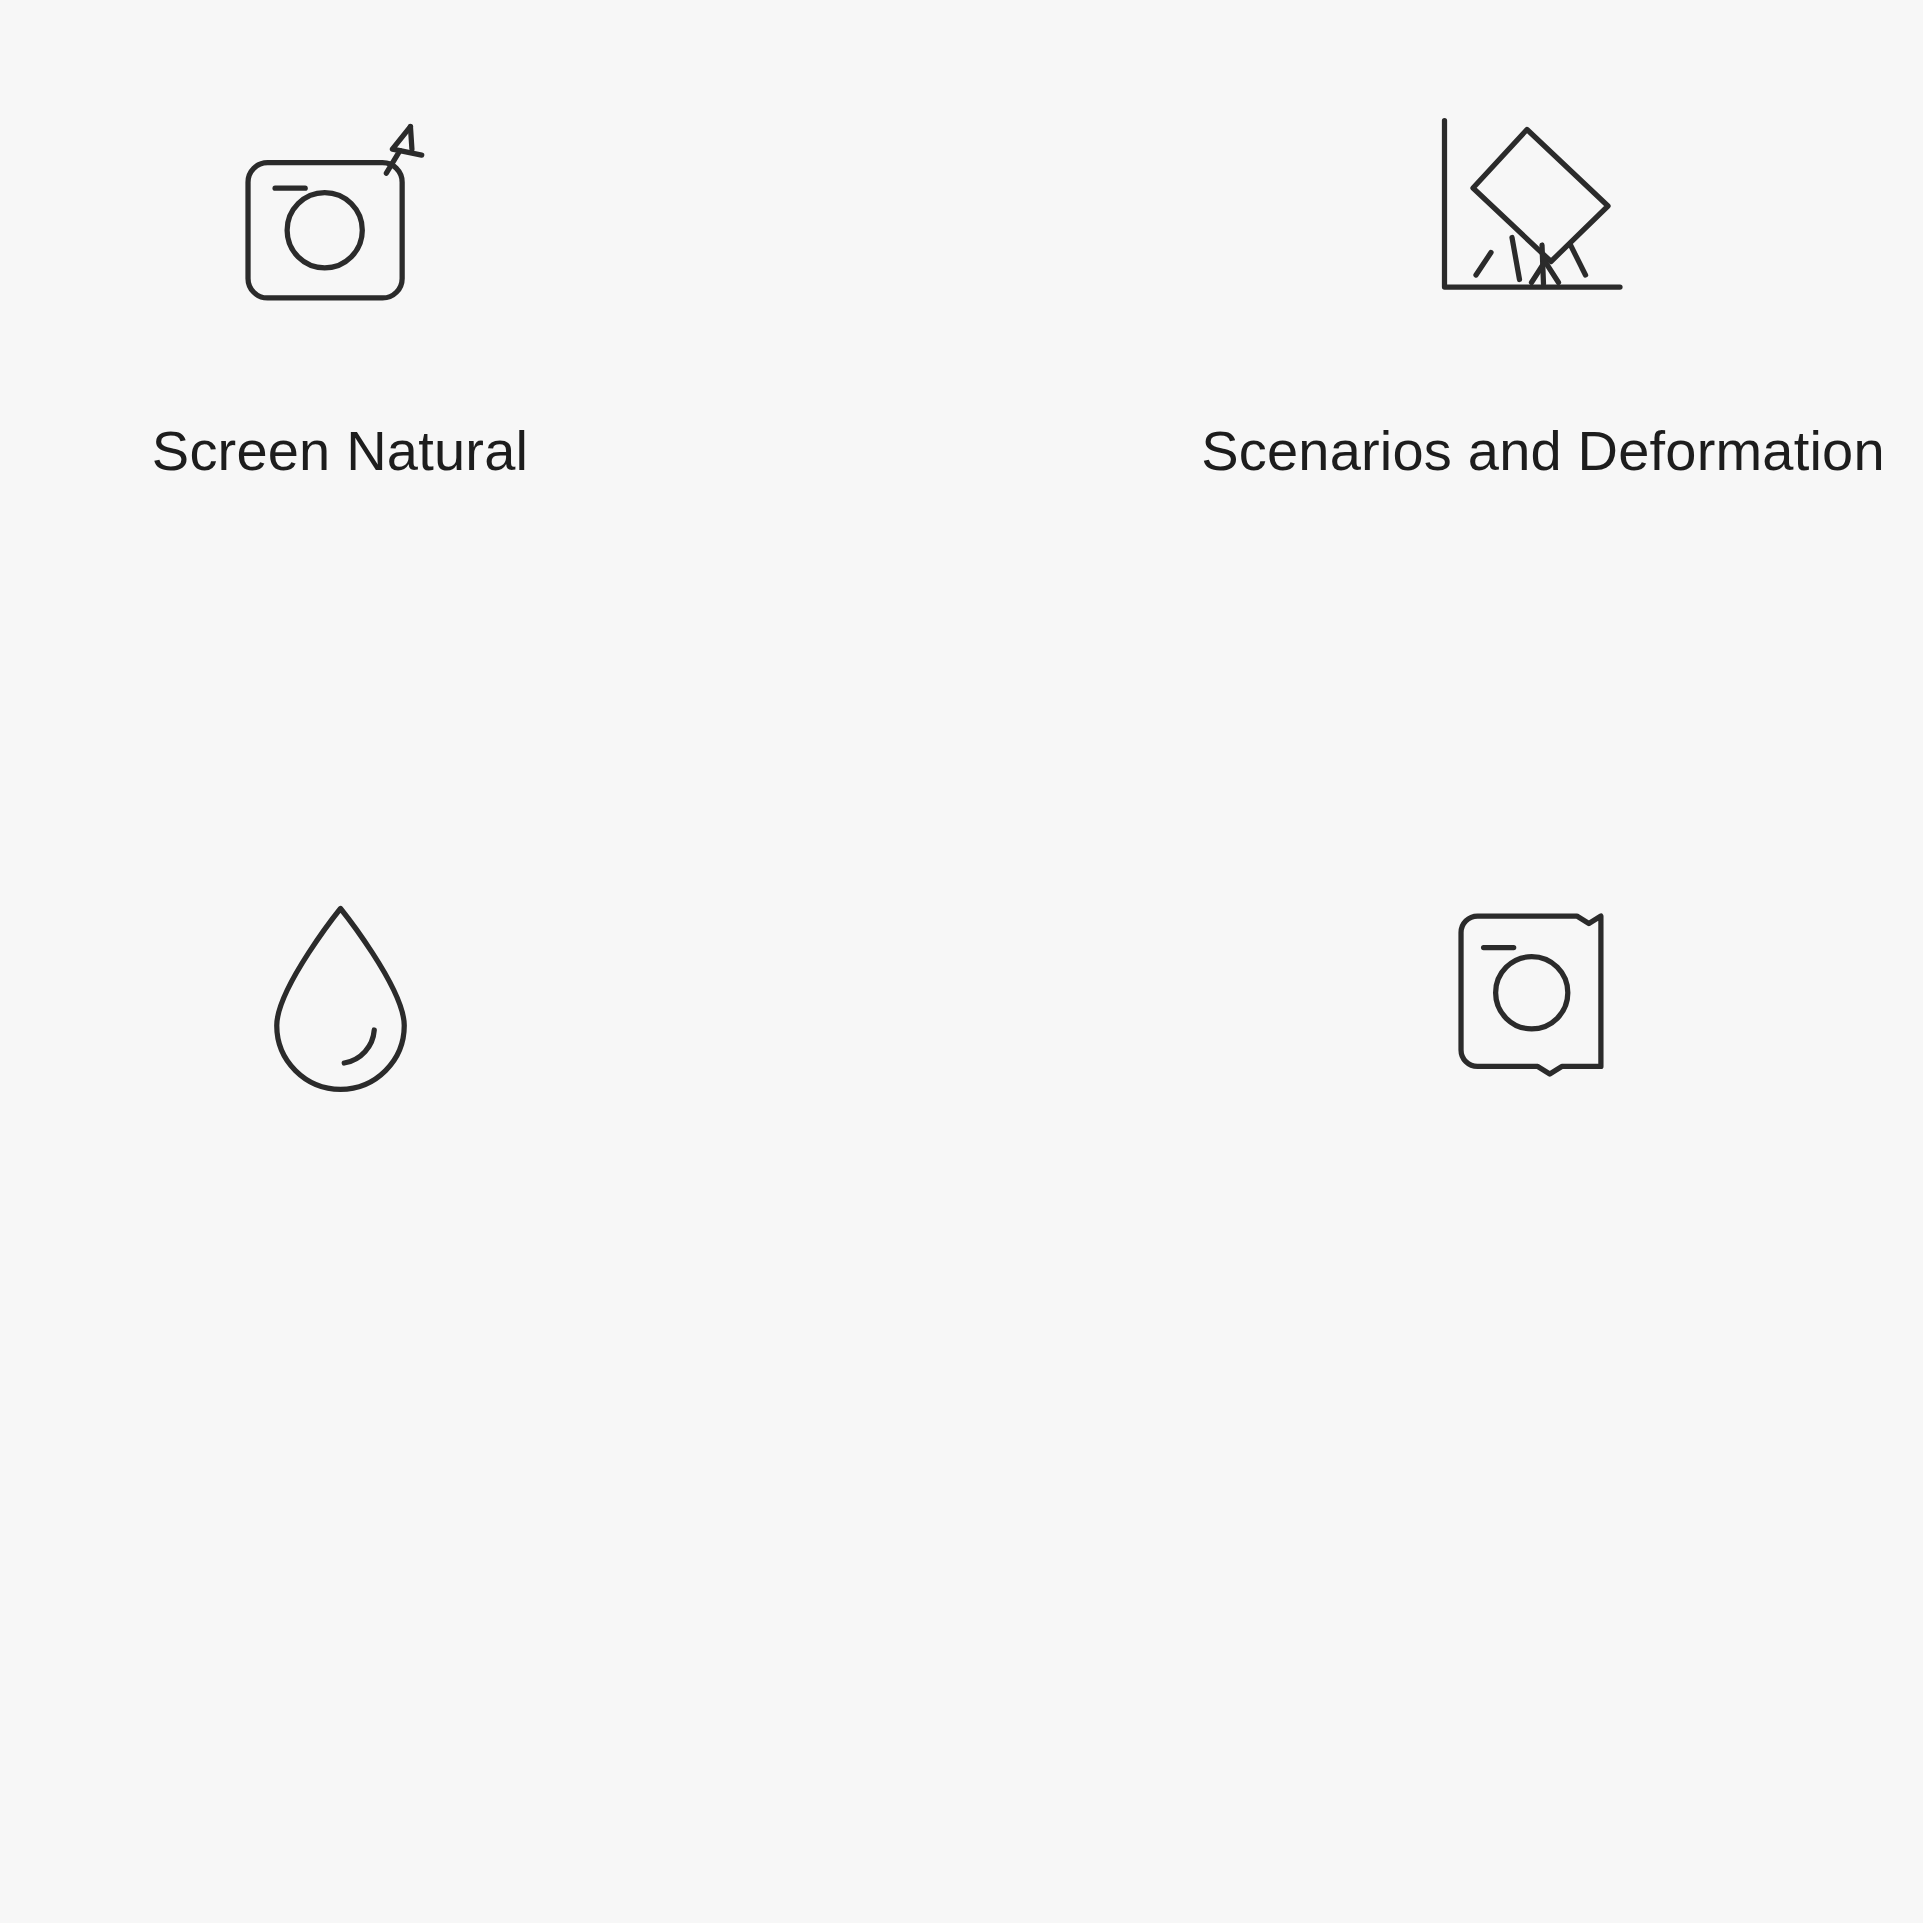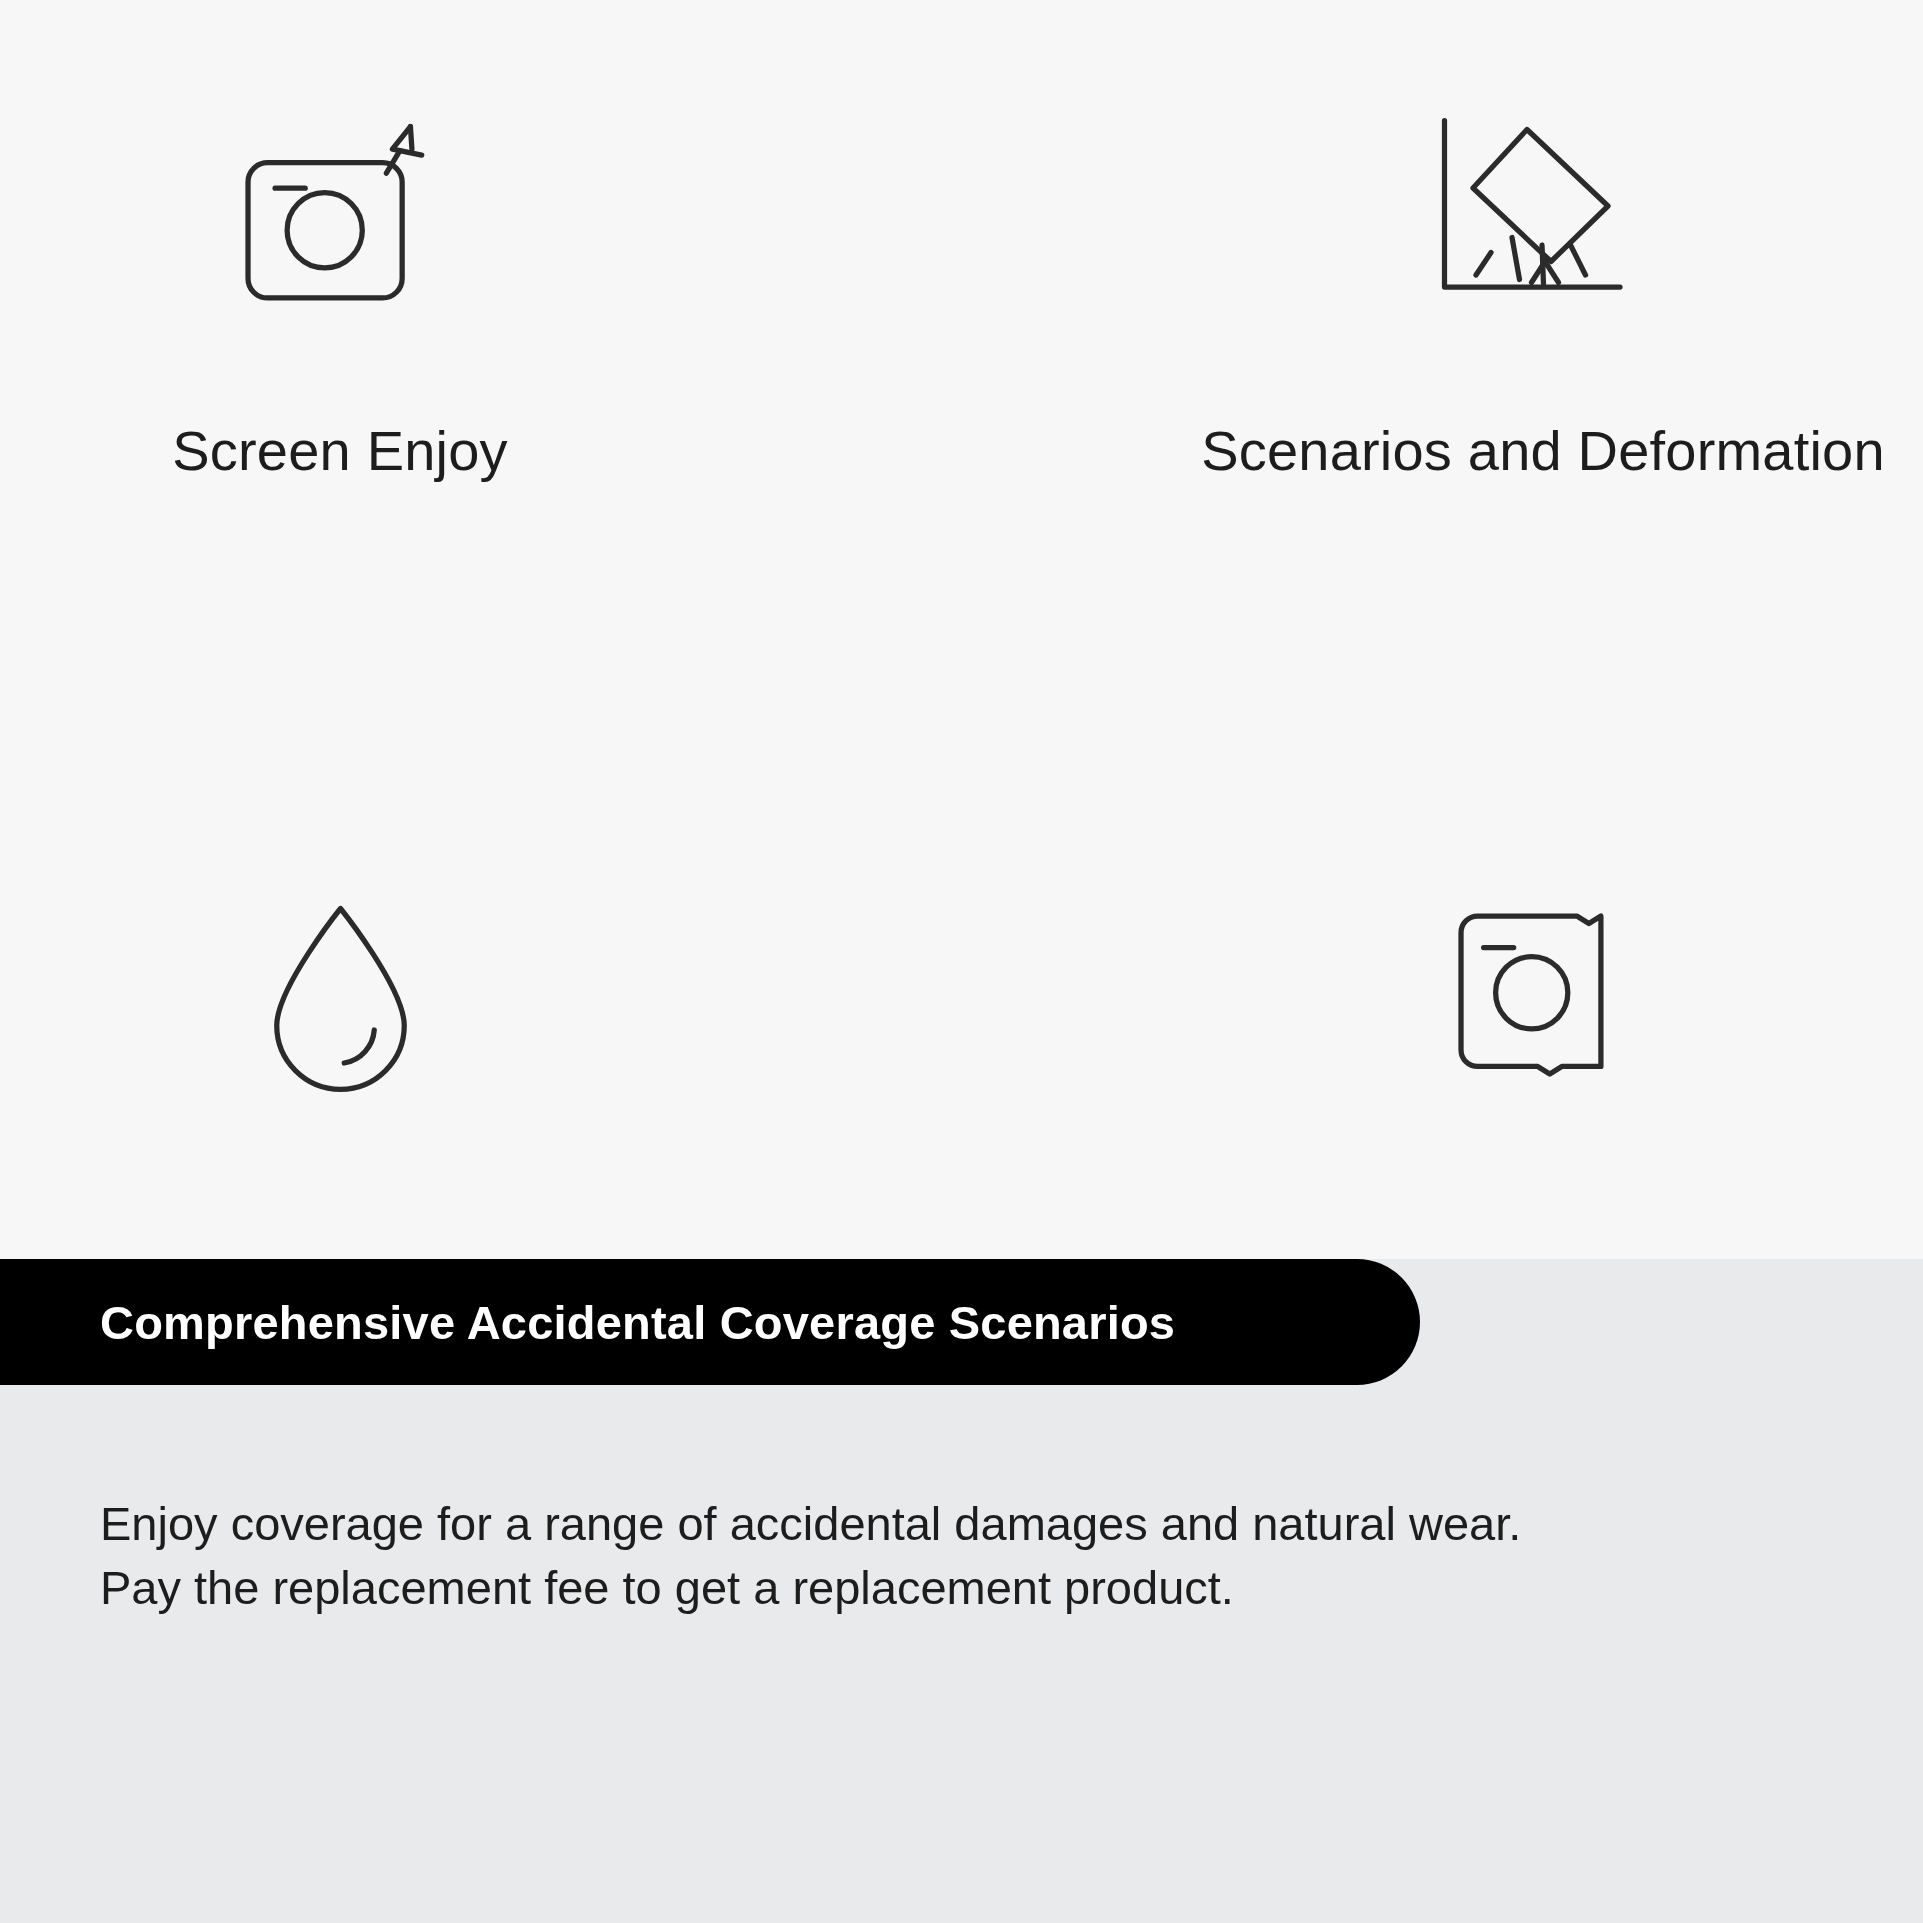--- a/index.html
+++ b/index.html
@@ -114,21 +114,21 @@
       <div class="icon-wrap">
         <svg width="203" height="188" viewBox="0 0 270 250" aria-hidden="true">
           <rect class="stroke" x="12" y="62" width="205" height="180" rx="26"></rect>
           <circle class="stroke" cx="114" cy="152" r="50"></circle>
           <line class="stroke" x1="48" y1="96" x2="88" y2="96"></line>
           <path class="stroke" d="M196 76 L214 46 L204 44 L228 14"></path>
           <path class="stroke" d="M214 46 L243 52"></path>
           <path class="stroke" d="M228 14 L230 44"></path>
         </svg>
       </div>
-      <div class="label">Screen Enjoy</div>
+      <div class="label">Screen Natural</div>
     </div>
 
     <div class="cell cell-2">
       <div class="icon-wrap">
         <svg width="225" height="195" viewBox="0 0 300 260" aria-hidden="true">
           <polyline class="stroke" points="18,10 18,232 252,232"></polyline>
           <path class="stroke" d="M128 22 L236 124 L160 198 L56 100 Z"></path>
           <path class="stroke" d="M108 166 L118 222"></path>
           <path class="stroke" d="M148 176 L150 228"></path>
           <path class="stroke" d="M186 176 L206 216"></path>
@@ -153,24 +153,15 @@
         <svg width="188" height="188" viewBox="0 0 250 250" aria-hidden="true">
           <path class="stroke" d="M38 20 H170 L186 30 L202 20 V100 V150 V220 H150 L134 230 L118 220 H38 A22 22 0 0 1 16 198 V42 A22 22 0 0 1 38 20 Z"></path>
           <circle class="stroke" cx="110" cy="122" r="48"></circle>
           <line class="stroke" x1="46" y1="62" x2="86" y2="62"></line>
         </svg>
       </div>
     </div>
 
   </div>
 
-  <div class="bottom">
-    <div class="ribbon">
-      <div class="ribbon-title">Comprehensive Accidental Coverage Scenarios</div>
-    </div>
-    <div class="body-text">
-      <span class="line">Enjoy coverage for a range of accidental damages and natural wear.</span>
-      <span class="line">Pay the replacement fee to get a replacement product.</span>
-    </div>
-  </div>
 
 </div>
 
 
 </body></html>

